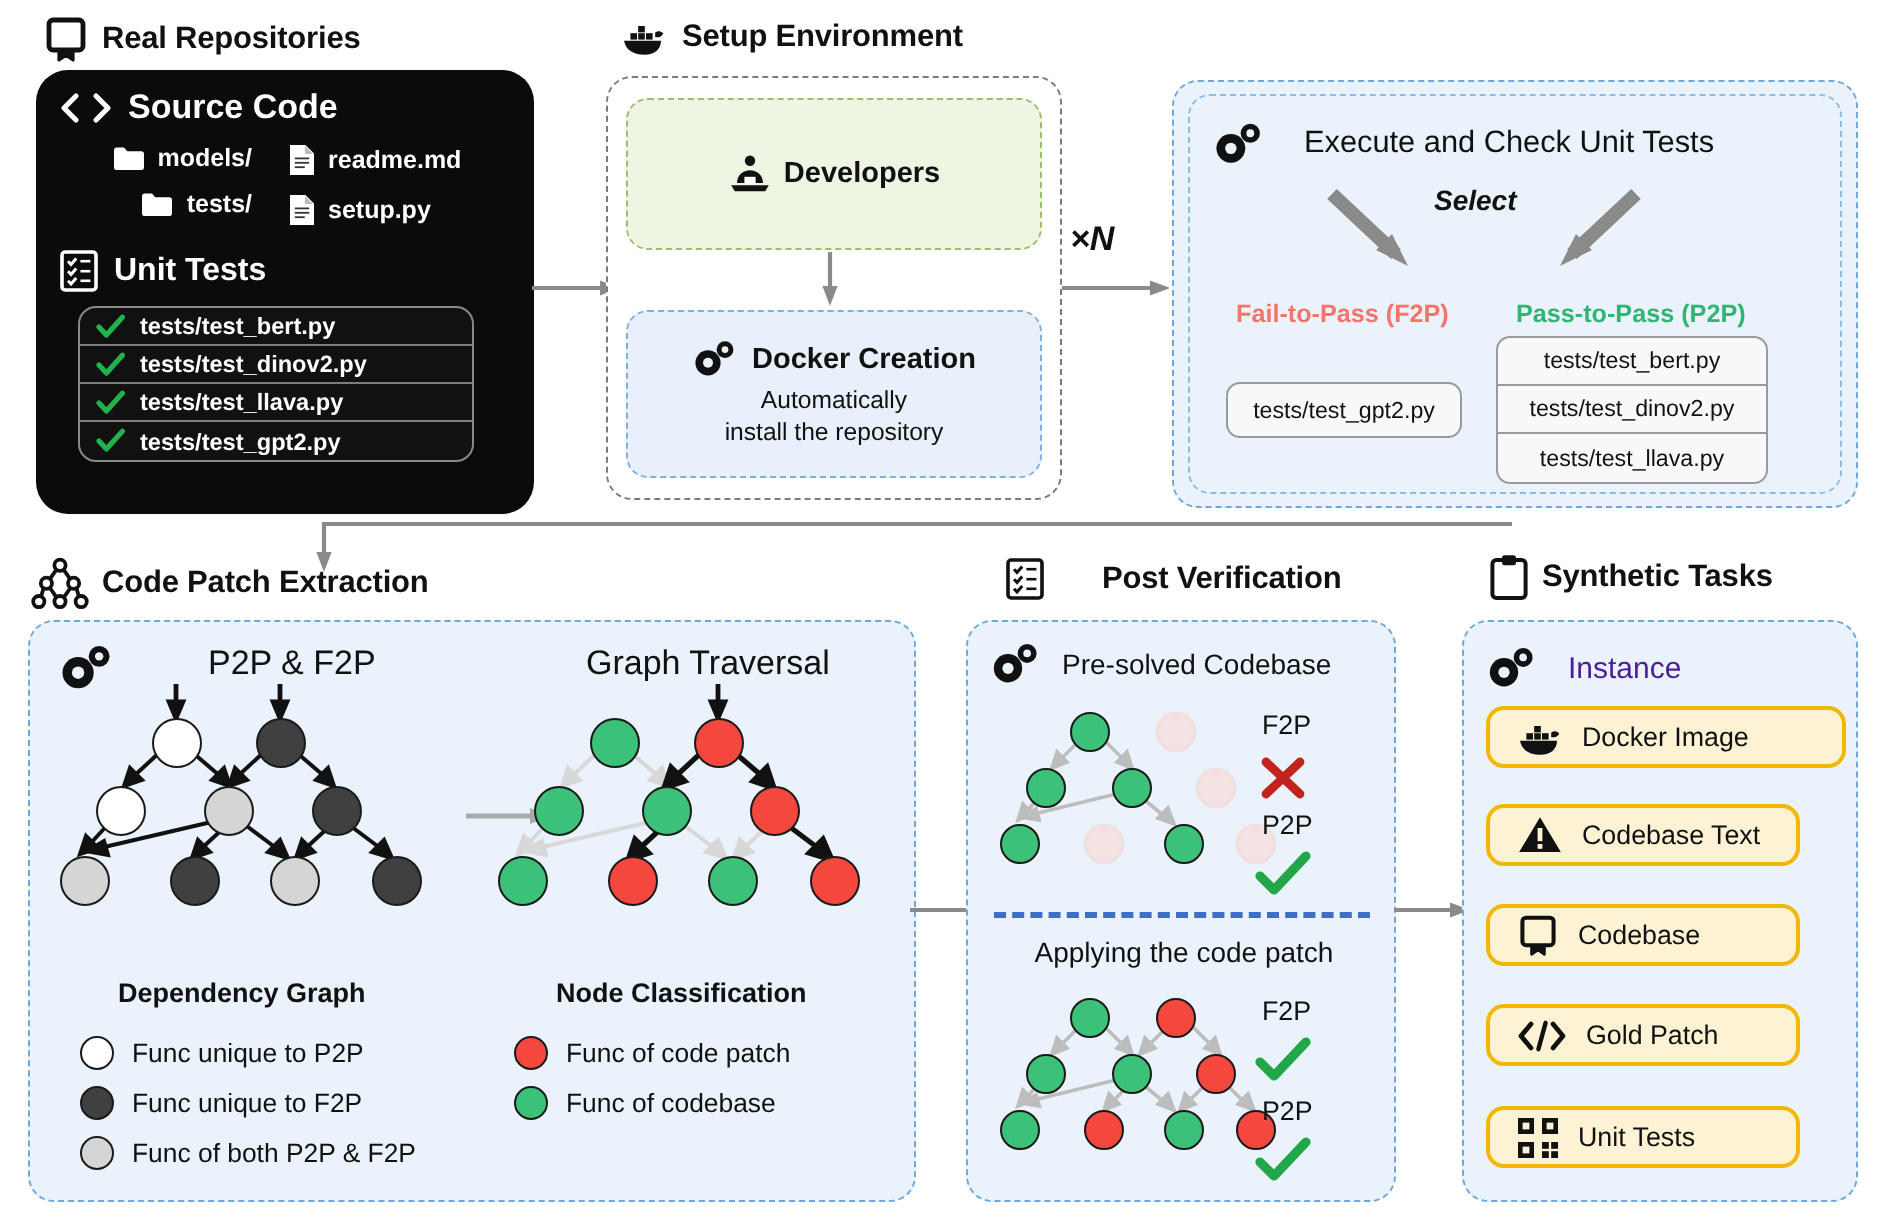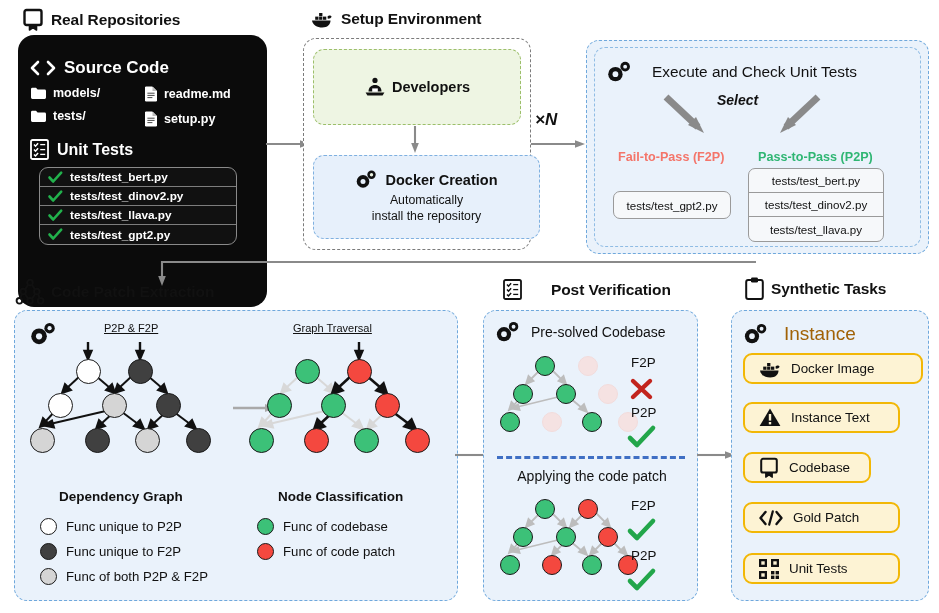--- a/index.html
+++ b/index.html
@@ -79,36 +79,36 @@
   
   .node{position:absolute;border-radius:50%;box-sizing:border-box;border:1.5px solid #1a1a1a;}
   .n-white{background:#ffffff;}
   .n-dark{background:#404040;}
   .n-gray{background:#d5d5d5;}
   .n-green{background:#3cc178;}
   .n-red{background:#f4483f;}
   .n-fade-red{background:#f5e2e2;border-color:#f2dcdc;}
 
   .glabel{position:absolute;font-size:13.5px;font-weight:bold;color:#111;white-space:nowrap;}
-  .gtop{position:absolute;font-size:11px;color:#111;white-space:nowrap;text-decoration:underline;}
+  .gtop{position:absolute;font-size:17px;color:#111;white-space:nowrap;}
 
   
   .leg-row{display:flex;align-items:center;gap:9px;height:25px;}
   .leg-dot{width:17px;height:17px;border-radius:50%;border:1.5px solid #1a1a1a;box-sizing:border-box;flex:0 0 auto;}
   .leg-txt{font-size:13.2px;color:#111;white-space:nowrap;}
 
   
   .pill{
     border:2px solid #f2b705;border-radius:9px;background:#fdf3d4;
     height:31px;display:flex;align-items:center;gap:9px;padding-left:13px;
     box-sizing:border-box;
   }
   .pill .ptxt{font-size:13.4px;color:#111;white-space:nowrap;}
   .inst-head{display:flex;align-items:center;gap:14px;}
-  .inst-txt{font-size:19px;color:#a16207;}
+  .inst-txt{font-size:15px;color:#4c1d95;}
 
   .pv-txt{font-size:13.4px;color:#111;white-space:nowrap;}
   .pv-head{display:flex;align-items:center;gap:9px;}
   .pv-head .t{font-size:14px;color:#111;}
   .dashline{border-top:3px dashed #3f6fc4;}
 
   svg{display:block;overflow:visible;}
 </style>
 </head>
 <body>
@@ -116,31 +116,31 @@
 <div class="stage">
 
   <div class="abs sec-head" style="left:22px;top:8px;">
     <svg width="22" height="24" viewBox="0 0 22 24">
       <rect x="2.5" y="2" width="17" height="15" rx="2" fill="none" stroke="#111" stroke-width="2.4"></rect>
       <path d="M7.5 17 V22 L11 19.6 L14.5 22 V17" fill="#111" stroke="#111" stroke-width="1.6" stroke-linejoin="round"></path>
     </svg>
     <span class="ttl">Real Repositories</span>
   </div>
 
-  <div class="abs repo-card" style="left:18px;top:35px;width:249px;height:272px;padding:23px 12px;">
+  <div class="abs repo-card" style="left:18px;top:35px;width:249px;height:222px;padding:9px 12px;">
     <div class="repo-title">
       <svg width="26" height="16" viewBox="0 0 26 16">
         <path d="M8 2 L2 8 L8 14" fill="none" stroke="#fff" stroke-width="2.6" stroke-linecap="round" stroke-linejoin="round"></path>
         <path d="M18 2 L24 8 L18 14" fill="none" stroke="#fff" stroke-width="2.6" stroke-linecap="round" stroke-linejoin="round"></path>
       </svg>
       <span>Source Code</span>
     </div>
 
     <div style="display:flex;gap:18px;margin-top:8px;">
-      <div style="display:flex;flex-direction:column;gap:9px;width:96px;">
+      <div style="display:flex;flex-direction:column;gap:9px;width:96px;align-items:flex-end;">
         <div class="repo-row">
           <svg width="17" height="14" viewBox="0 0 17 14">
             <path d="M1 3.2 a1.4 1.4 0 0 1 1.4-1.4 H6 l1.6 1.8 H14.6 a1.4 1.4 0 0 1 1.4 1.4 V11.6 a1.4 1.4 0 0 1 -1.4 1.4 H2.4 A1.4 1.4 0 0 1 1 11.6 Z" fill="#fff"></path>
           </svg>
           <span>models/</span>
         </div>
         <div class="repo-row">
           <svg width="17" height="14" viewBox="0 0 17 14">
             <path d="M1 3.2 a1.4 1.4 0 0 1 1.4-1.4 H6 l1.6 1.8 H14.6 a1.4 1.4 0 0 1 1.4 1.4 V11.6 a1.4 1.4 0 0 1 -1.4 1.4 H2.4 A1.4 1.4 0 0 1 1 11.6 Z" fill="#fff"></path>
           </svg>
@@ -251,21 +251,21 @@
       </svg>
       <span>Developers</span>
     </div>
   </div>
 
   <svg class="abs" style="left:409px;top:126px;" width="12" height="28">
     <path d="M6 0 V19" stroke="#8a8a8a" stroke-width="2.1"></path>
     <path d="M6 27 L2.2 17 L9.8 17 Z" fill="#8a8a8a"></path>
   </svg>
 
-  <div class="abs box-bluelight" style="left:313px;top:155px;width:227px;height:84px;">
+  <div class="abs box-bluelight" style="left:313px;top:155px;width:208px;height:84px;">
     <div class="bx-title">
       <svg width="24" height="21" viewBox="0 0 24 21">
         <g fill="#111">
           <circle cx="16.5" cy="5.8" r="4.2"></circle>
             <circle cx="16.5" cy="5.8" r="1.7" fill="#eef5e3"></circle>
           <circle cx="8" cy="12.4" r="6.3"></circle>
             <circle cx="8" cy="12.4" r="2.5" fill="#e7f0fb"></circle>
         </g>
       </svg>
       <span>Docker Creation</span>
@@ -473,26 +473,26 @@
       <span class="leg-txt">Func unique to F2P</span>
     </div>
     <div class="leg-row">
       <span class="leg-dot" style="background:#d5d5d5;"></span>
       <span class="leg-txt">Func of both P2P &amp; F2P</span>
     </div>
   </div>
 
   <div class="abs" style="left:257px;top:514px;">
     <div class="leg-row">
+      <span class="leg-dot" style="background:#f4483f;"></span>
+      <span class="leg-txt">Func of code patch</span>
+    </div>
+    <div class="leg-row">
       <span class="leg-dot" style="background:#3cc178;"></span>
       <span class="leg-txt">Func of codebase</span>
-    </div>
-    <div class="leg-row">
-      <span class="leg-dot" style="background:#f4483f;"></span>
-      <span class="leg-txt">Func of code patch</span>
     </div>
   </div>
 
   <svg class="abs" style="left:455px;top:449px;" width="40" height="12">
     <path d="M0 6 H30" stroke="#8a8a8a" stroke-width="2.1"></path>
     <path d="M38 6 L28 2.2 L28 9.8 Z" fill="#8a8a8a"></path>
   </svg>
 
   <div class="abs sec-head" style="left:503px;top:279px;gap:29px;">
     <svg width="19" height="21" viewBox="0 0 19 21">
@@ -649,24 +649,24 @@
     </svg>
     <span class="ptxt">Docker Image</span>
   </div>
 
   <div class="abs pill" style="left:743px;top:402px;width:157px;">
     <svg width="24" height="21" viewBox="0 0 24 21">
       <path d="M12 1.6 L22.4 19 H1.6 Z" fill="#111"></path>
       <rect x="10.8" y="7" width="2.4" height="6.6" fill="#fdf3d4"></rect>
       <rect x="10.8" y="15" width="2.4" height="2.4" fill="#fdf3d4"></rect>
     </svg>
-    <span class="ptxt">Instance Text</span>
-  </div>
-
-  <div class="abs pill" style="left:743px;top:452px;width:128px;">
+    <span class="ptxt">Codebase Text</span>
+  </div>
+
+  <div class="abs pill" style="left:743px;top:452px;width:157px;">
     <svg width="22" height="22" viewBox="0 0 22 24">
       <rect x="2.5" y="2" width="17" height="15" rx="2" fill="none" stroke="#111" stroke-width="2.2"></rect>
       <path d="M7.5 17 V22 L11 19.6 L14.5 22 V17" fill="#111" stroke="#111" stroke-width="1.5" stroke-linejoin="round"></path>
     </svg>
     <span class="ptxt">Codebase</span>
   </div>
 
   <div class="abs pill" style="left:743px;top:502px;width:157px;">
     <svg width="26" height="18" viewBox="0 0 26 18">
       <path d="M7.5 3 L2.5 9 L7.5 15" fill="none" stroke="#111" stroke-width="2.4" stroke-linecap="round" stroke-linejoin="round"></path>

